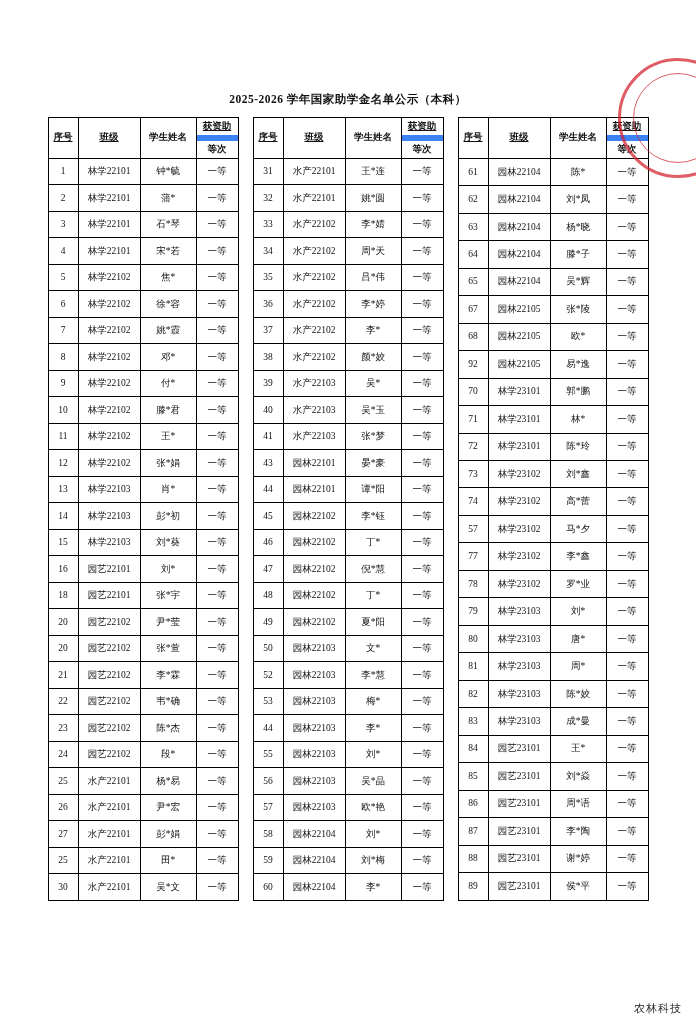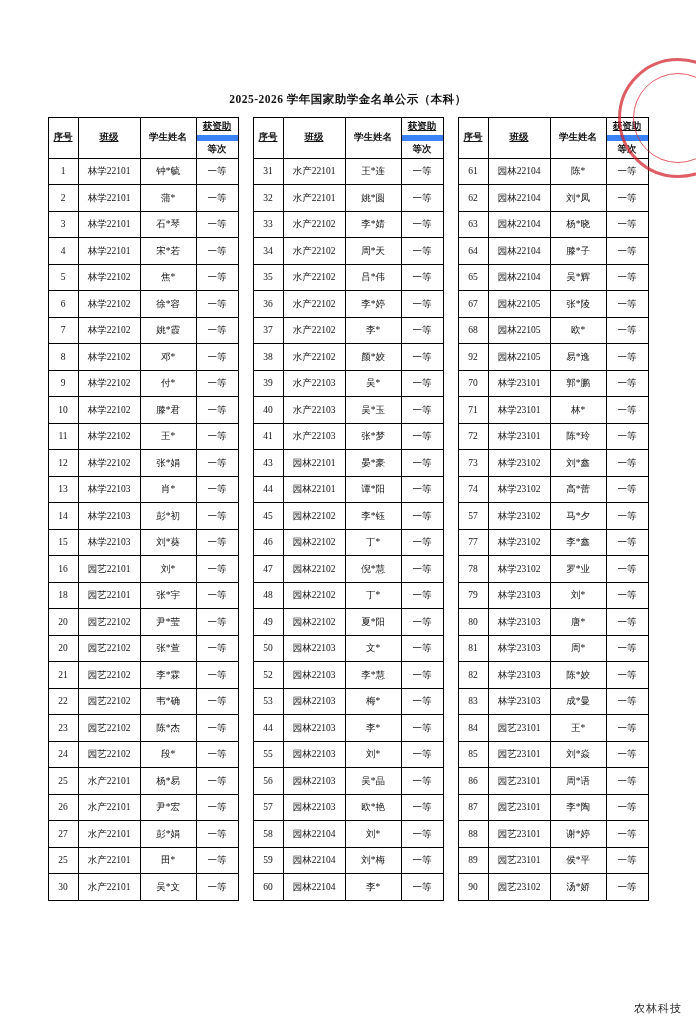--- a/index.html
+++ b/index.html
@@ -688,26 +688,20 @@
             <td>园艺23101</td>
             <td>谢*婷</td>
             <td>一等</td>
           </tr>
         <tr>
             <td>89</td>
             <td>园艺23101</td>
             <td>侯*平</td>
             <td>一等</td>
           </tr>
-        <tr>
-            <td>90</td>
-            <td>园艺23102</td>
-            <td>汤*娇</td>
-            <td>一等</td>
-          </tr>
       </tbody>
     </table>
 
   </div>
 
   <div class="footer-mark">农林科技</div>
 
 </div>
 
 </body></html>

